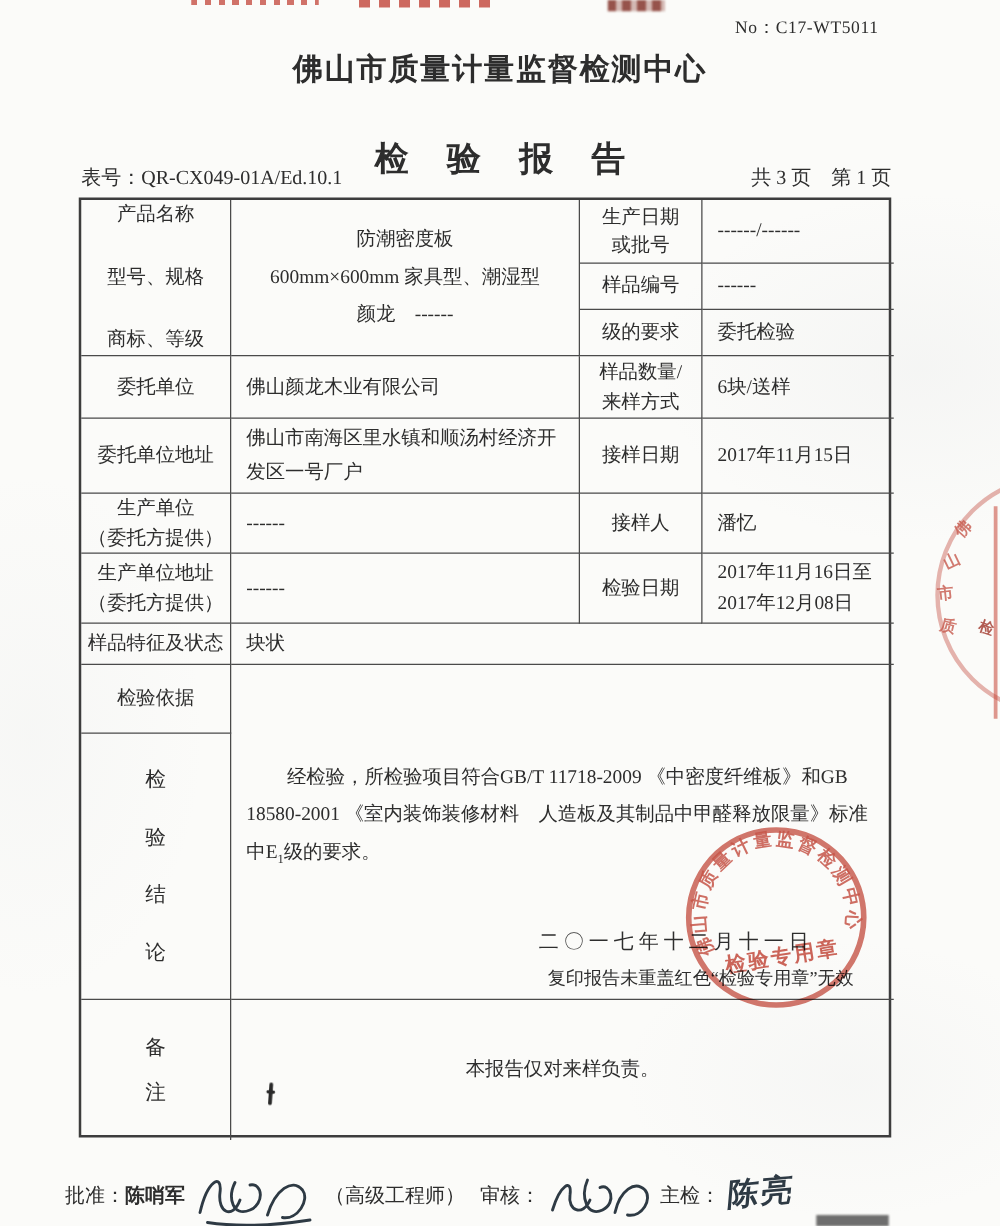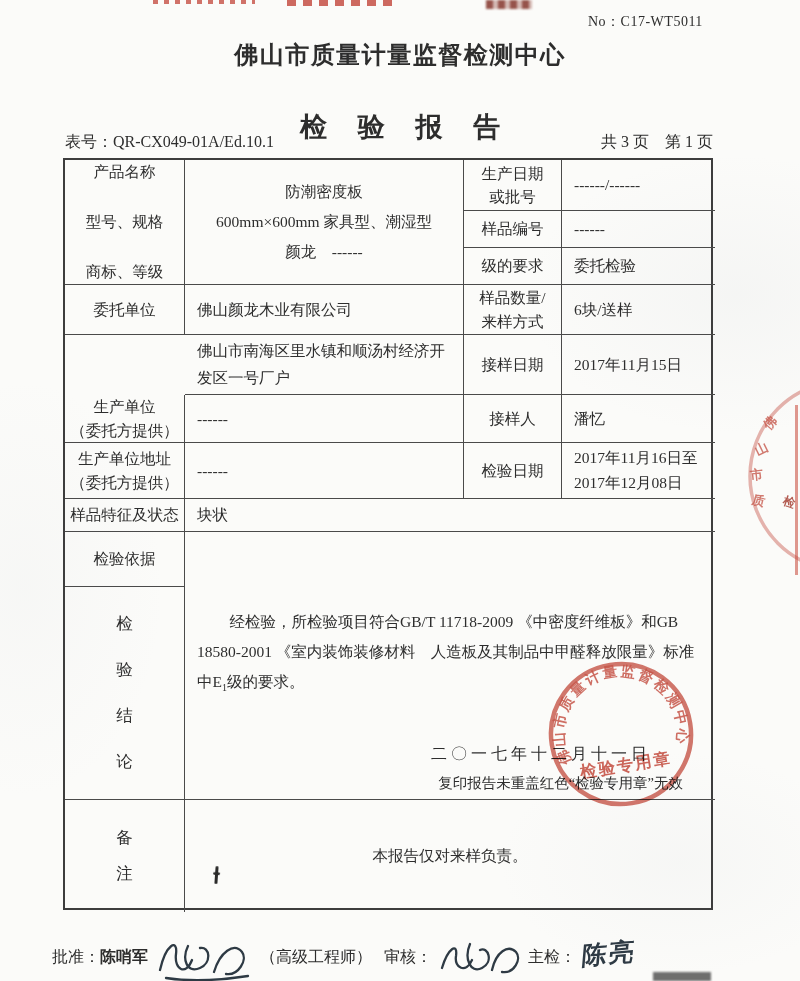--- a/index.html
+++ b/index.html
@@ -108,20 +108,21 @@
     <div class="cell" style="grid-column:3;grid-row:2;">样品编号</div>
     <div class="cell left no-r" style="grid-column:4;grid-row:2;">------</div>
     <div class="cell" style="grid-column:3;grid-row:3;">级的要求</div>
     <div class="cell left no-r" style="grid-column:4;grid-row:3;">委托检验</div>
 
     <div class="cell" style="grid-column:1;grid-row:4;">委托单位</div>
     <div class="cell pad-c" style="grid-column:3;grid-row:4;">样品数量/来样方式</div>
     <div class="cell left" style="grid-column:2;grid-row:4;">佛山颜龙木业有限公司</div>
     <div class="cell left no-r" style="grid-column:4;grid-row:4;">6块/送样</div>
 
+    <div class="cell" style="grid-column:1;grid-row:5;">委托单位地址</div>
     <div class="cell left" style="grid-column:2;grid-row:5;line-height:1.7;">佛山市南海区里水镇和顺汤村经济开发区一号厂户</div>
     <div class="cell" style="grid-column:3;grid-row:5;">接样日期</div>
     <div class="cell left no-r" style="grid-column:4;grid-row:5;">2017年11月15日</div>
 
     <div class="cell col-lines" style="grid-column:1;grid-row:6;">
       <span>生产单位</span>
       <span>（委托方提供）</span>
     </div>
     <div class="cell left" style="grid-column:2;grid-row:6;">------</div>
     <div class="cell" style="grid-column:3;grid-row:6;">接样人</div>

